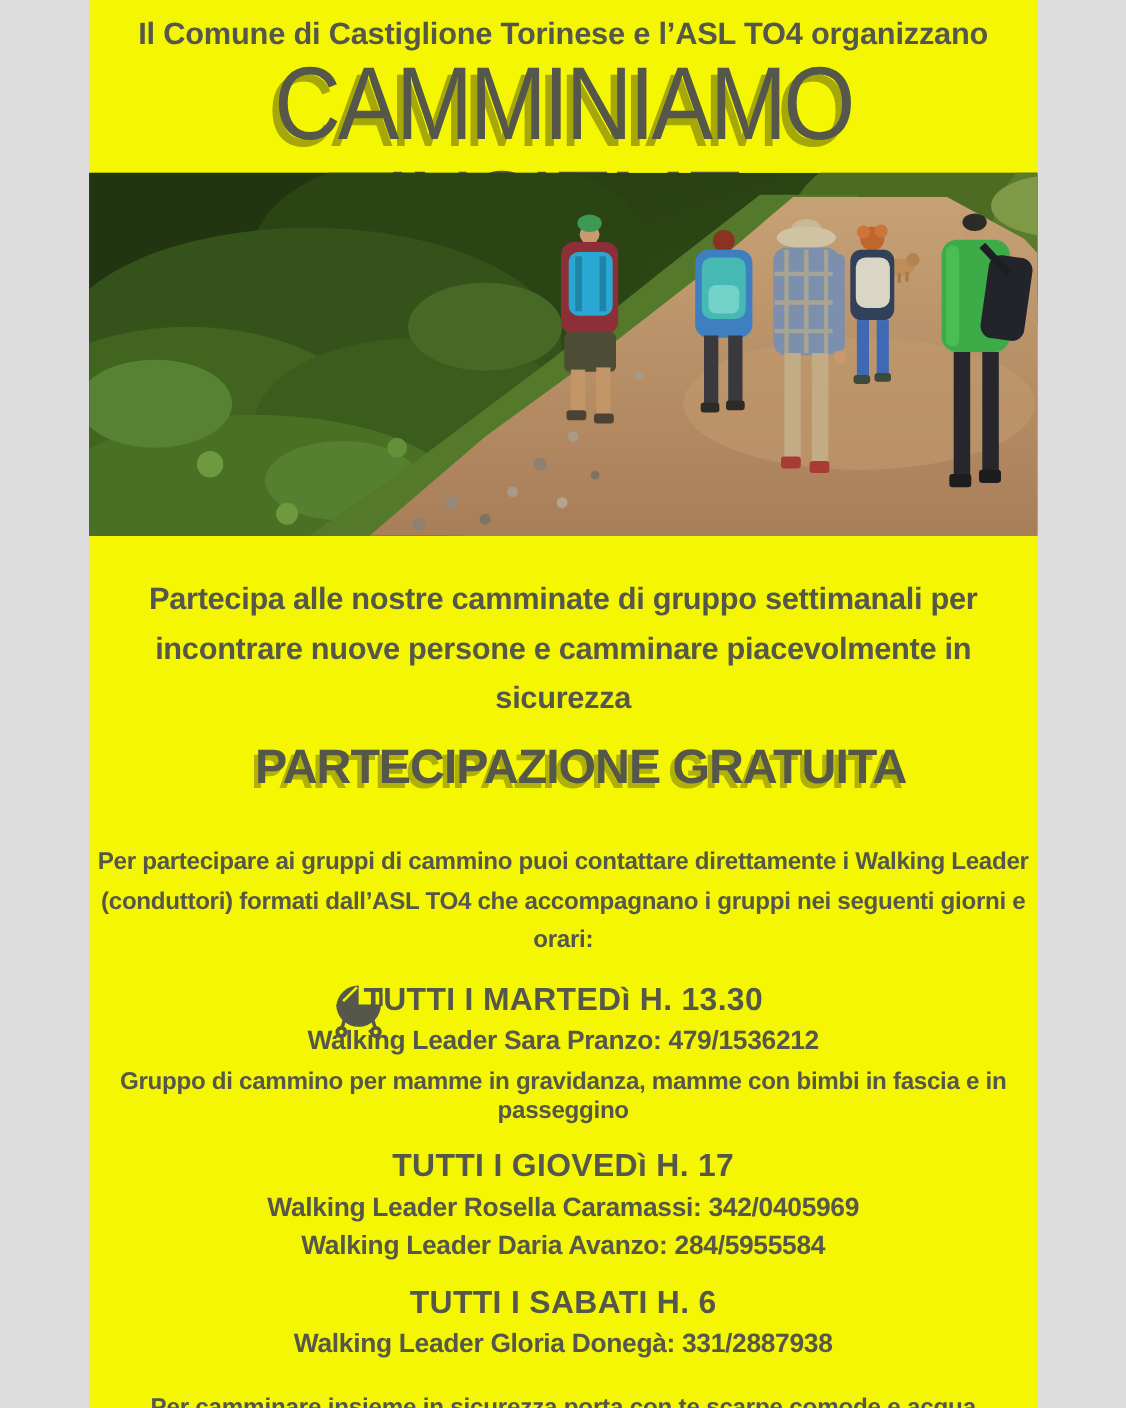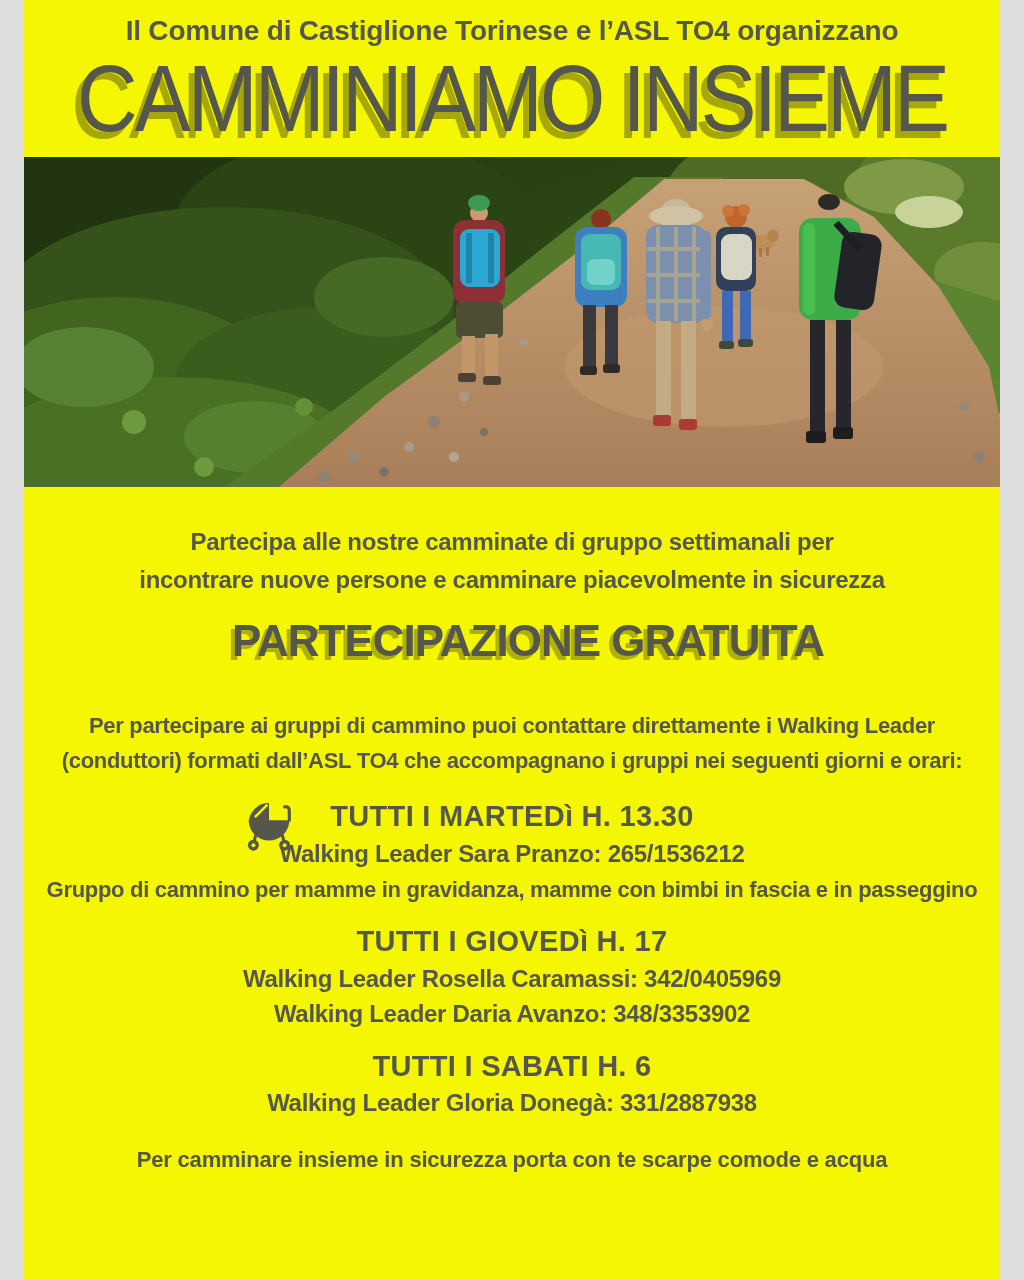--- a/index.html
+++ b/index.html
@@ -1,18 +1,18 @@
 <!DOCTYPE html>
 <html><head>
 <meta charset="utf-8">
 <style>
   html,body{margin:0;padding:0;background:#ddd;}
   .poster{
     position:relative;
-    width:976px;height:1280px;
+    width:862px;height:1280px;
     margin:0 auto;
     background:#F5F601;
     overflow:hidden;
     font-family:"Liberation Sans", sans-serif;
     color:#56574B;
     text-align:center;
   }
   
   .top-line{
     padding-top:15px;
@@ -41,21 +41,21 @@
     line-height:0;
   }
   .photo-wrap svg{display:block;}
   
   .content{
     position:absolute;
     top:487px;left:0;right:0;
   }
   .intro{
     margin-top:36px;
-    font-size:24px;
+    font-size:28px;
     font-weight:700;
     line-height:1.6;
     letter-spacing:-0.3px;
   }
   .free-heading{
     margin-top:16px;
     font-size:44px;
     font-weight:700;
     letter-spacing:-1px;
     text-shadow:-4px 4px 0 rgba(70,72,20,0.40);
@@ -276,28 +276,28 @@
         <path d="M30 2 L14 18" stroke="#F5F601" stroke-width="3"></path>
         <path d="M58 22 L58 10 q0 -6 -6 -5" stroke="#56574B" stroke-width="4" fill="none" stroke-linecap="round"></path>
         <line x1="16" y1="38" x2="12" y2="52" stroke="#56574B" stroke-width="4"></line>
         <line x1="48" y1="38" x2="52" y2="52" stroke="#56574B" stroke-width="4"></line>
         <circle cx="12" cy="54" r="7" fill="#56574B"></circle>
         <circle cx="12" cy="54" r="2.5" fill="#F5F601"></circle>
         <circle cx="52" cy="54" r="7" fill="#56574B"></circle>
         <circle cx="52" cy="54" r="2.5" fill="#F5F601"></circle>
       </svg>
       <div class="day-heading">TUTTI I MARTEDì H. 13.30</div>
-      <div class="leader">Walking Leader Sara Pranzo: 265/1536212</div>
+      <div class="leader">Walking Leader Sara Pranzo: 479/1536212</div>
       <div class="note">Gruppo di cammino per mamme in gravidanza, mamme con bimbi in fascia e in passeggino</div>
     </div>
 
     <div class="section">
       <div class="day-heading">TUTTI I GIOVEDì H. 17</div>
       <div class="leader">Walking Leader Rosella Caramassi: 342/0405969</div>
-      <div class="leader">Walking Leader Daria Avanzo: 348/3353902</div>
+      <div class="leader">Walking Leader Daria Avanzo: 284/5955584</div>
     </div>
 
     <div class="section">
       <div class="day-heading">TUTTI I SABATI H. 6</div>
       <div class="leader gap">Walking Leader Gloria Donegà: 331/2887938</div>
     </div>
 
     <div class="footer-line">Per camminare insieme in sicurezza porta con te scarpe comode e acqua</div>
 
   </div>

